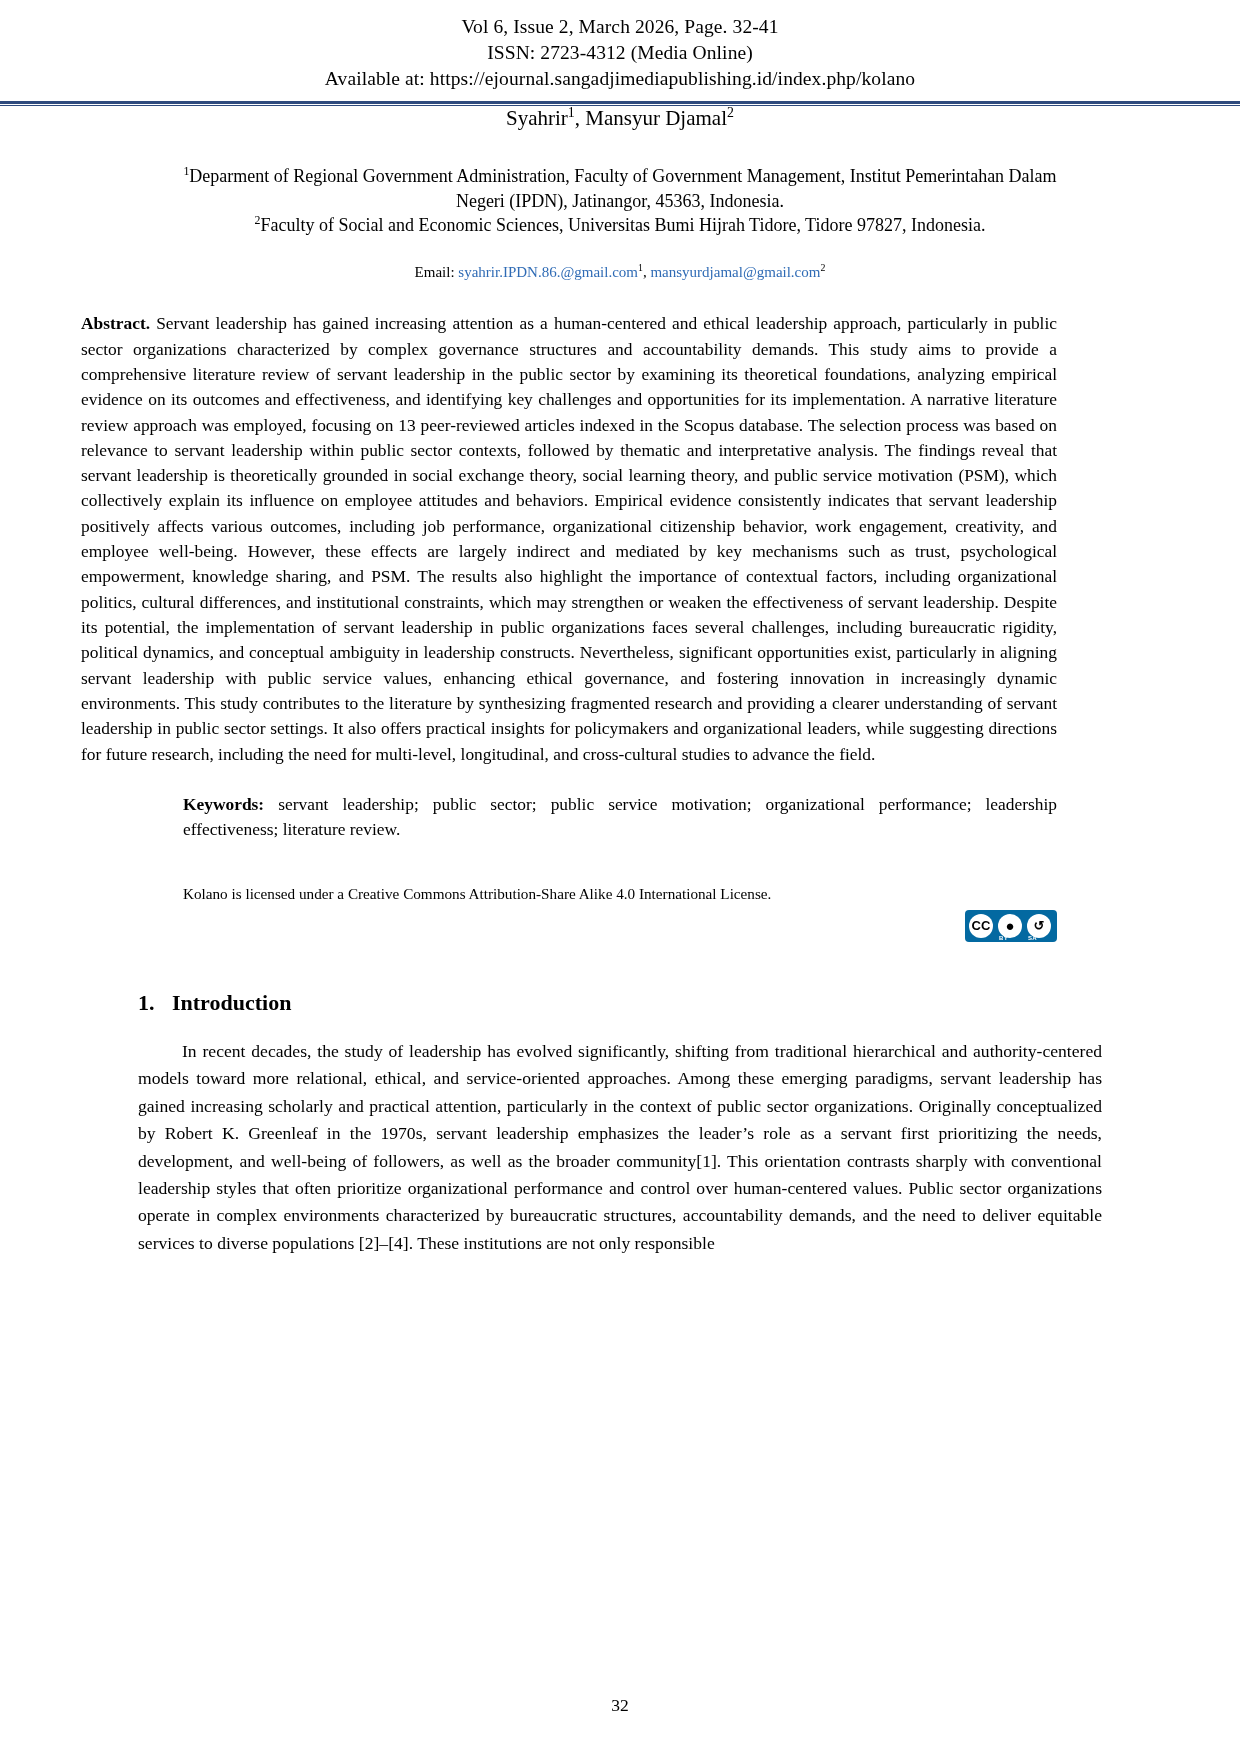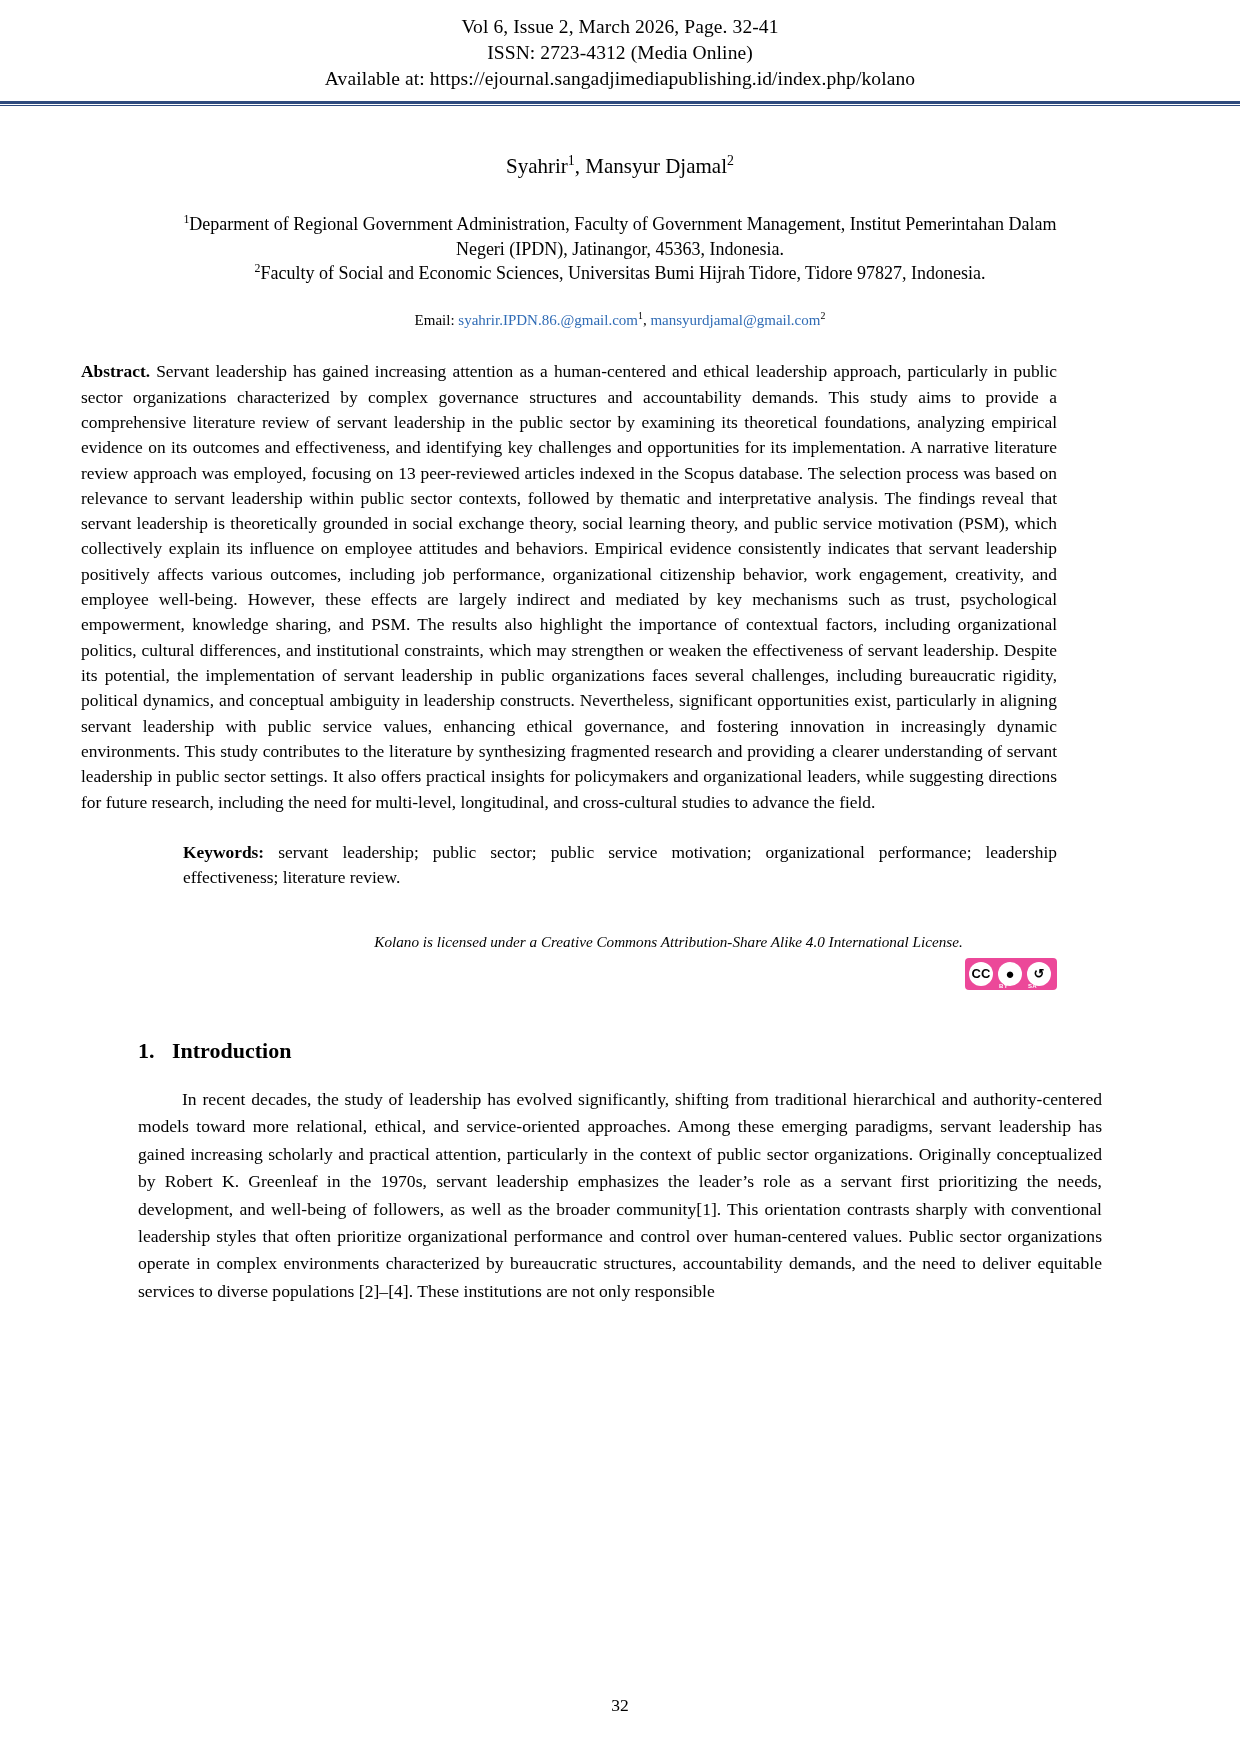--- a/index.html
+++ b/index.html
@@ -50,21 +50,20 @@
   .title {
     margin: 30px 138px 0 138px;
     text-align: center;
     font-size: 31.5px;
     line-height: 1.32;
     font-weight: 400;
   }
 
   
   .authors {
-    margin-top: 48px;
     text-align: center;
     font-size: 21px;
   }
   sup { font-size: 0.66em; vertical-align: super; line-height: 0; }
 
   .affiliations {
     margin: 33px 170px 0 170px;
     text-align: center;
     font-size: 18px;
     line-height: 1.38;
@@ -94,34 +93,33 @@
     margin: 25px 183px 0 183px;
     font-size: 17.4px;
     line-height: 1.455;
     text-align: justify;
   }
   .keywords b { font-weight: 700; }
 
   
   .license {
     margin: 40px 86px 0 183px;
-    text-align: center;
+    text-align: left;
     font-size: 15.2px;
-    font-style: italic;
     line-height: 1.4;
   }
   .cc-badge-wrap {
     margin: 6px 183px 0 183px;
     text-align: right;
   }
   .cc-badge {
     display: inline-block;
     width: 92px;
     height: 32px;
-    background: #ec4899;
+    background: #0369a1;
     border-radius: 4px;
     position: relative;
     vertical-align: middle;
   }
   .cc-badge .circ {
     position: absolute;
     top: 4px;
     width: 24px;
     height: 24px;
     border-radius: 50%;

